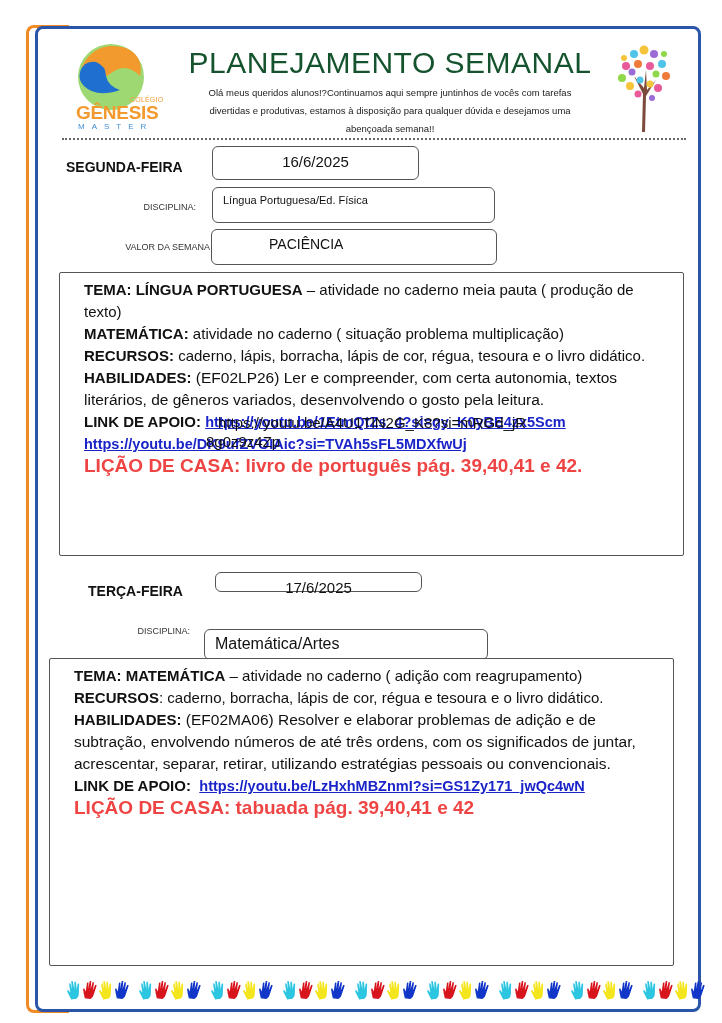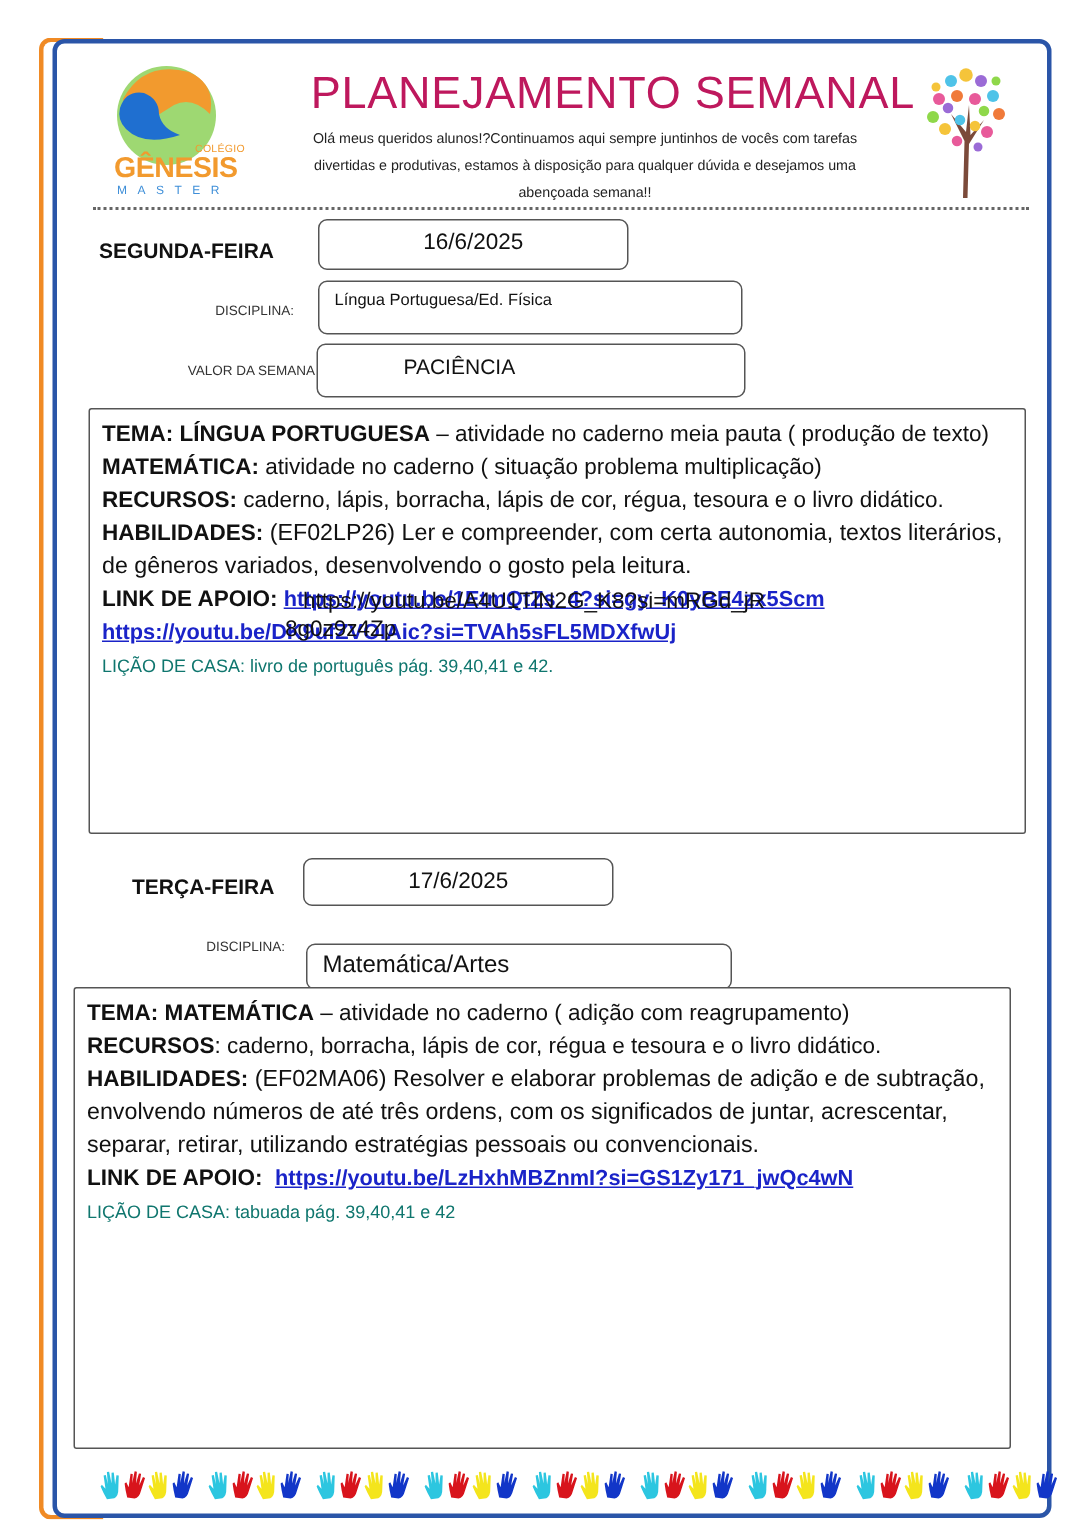--- a/index.html
+++ b/index.html
@@ -9,35 +9,35 @@
   .blue-frame { position:absolute; left:35px; top:26px; width:660px; height:980px; border:3px solid #2a55a8; border-radius:8px; background:#fff; }
 
   .logo { position:absolute; left:70px; top:42px; width:90px; height:90px; }
   .logo svg { width:70px; height:70px; margin-left:6px; }
   .logo .colegio { position:absolute; left:60px; top:54px; font-size:7px; color:#f29a2e; letter-spacing:0.2px; }
   .logo .genesis { position:absolute; left:6px; top:60px; font-size:19px; font-weight:bold; color:#f29a2e; letter-spacing:-0.3px; }
   .logo .master { position:absolute; left:8px; top:80px; font-size:8px; color:#3f8fd8; letter-spacing:7px; }
 
   .tree { position:absolute; left:612px; top:40px; width:64px; height:94px; }
 
-  .title { position:absolute; left:170px; top:46px; width:440px; text-align:right; font-size:30px; color:#be185d; letter-spacing:0.5px; }
+  .title { position:absolute; left:170px; top:46px; width:440px; text-align:center; font-size:30px; color:#14532d; letter-spacing:0.5px; }
   .intro { position:absolute; left:172px; top:84px; width:436px; text-align:center; font-size:9.5px; line-height:18px; color:#222; }
 
   .dotted { position:absolute; left:62px; top:138px; width:624px; border-top:2px dotted #666; }
 
   .day-label { position:absolute; font-size:14px; font-weight:bold; color:#111; }
   .small-label { position:absolute; font-size:9px; color:#333; text-align:right; }
   .field { position:absolute; border:1.4px solid #555; border-radius:6px; background:#fff; box-sizing:border-box; }
   .field span { position:absolute; }
 
-  .box { position:absolute; border:1.4px solid #555; border-radius:2px; background:#fff; box-sizing:border-box; padding:6px 8px; font-size:15px; line-height:22px; }
+  .box { position:absolute; border:1.4px solid #555; border-radius:2px; background:#fff; box-sizing:border-box; padding:6px 24px; font-size:15px; line-height:22px; }
   .box .b { font-weight:bold; }
   .box .arial { font-size:15.5px; }
   .link { color:#1a23c8; text-decoration:underline; font-weight:bold; font-size:14.5px; }
-  .red { color:#0f766e; font-weight:normal; font-size:12px; }
+  .red { color:#ef4444; font-weight:bold; font-size:19px; }
   .overlay { position:absolute; font-size:15px; color:#111; line-height:18px; }
 
   .hands { position:absolute; left:66px; top:980px; width:600px; height:24px; display:flex; gap:8px; }
   .hand-group { display:flex; gap:0px; }
   .hand { width:16px; height:20px; }
 </style>
 </head>
 <body>
 
 <div class="orange-frame"></div>
@@ -114,21 +114,21 @@
     <span class="b">LINK DE APOIO:</span>
     <a class="link">https://youtu.be/1EtmQtZs_4?si=gy_K0yBE4zx5Scm</a><br>
     <a class="link">https://youtu.be/DK9ufZVOIAic?si=TVAh5sFL5MDXfwUj</a>
     <span class="overlay" style="left:134px; top:3px;">https://youtu.be/A4U1TlN2G_K8?si=mRGd_jR</span>
     <span class="overlay" style="left:122px; top:22px;">8g0z9z4Zp</span>
   </div>
   <div class="red">LIÇÃO DE CASA:  livro de português  pág. 39,40,41 e 42.</div>
 </div>
 
 <div class="day-label" style="left:88px; top:583px;">TERÇA-FEIRA</div>
-<div class="field" style="left:202px; top:572px; width:207px; height:32px;">
+<div class="field" style="left:215px; top:572px; width:207px; height:20px;">
   <span style="left:0; right:0; top:6px; text-align:center; font-size:15px;">17/6/2025</span>
 </div>
 
 <div class="small-label" style="left:100px; top:626px; width:90px;">DISCIPLINA:</div>
 <div class="field" style="left:204px; top:609px; width:284px; height:31px;margin-top:20px;">
   <span style="left:10px; top:5px; font-size:16px;">Matemática/Artes</span>
 </div>
 
 <div class="box" style="left:49px; top:658px; width:625px; height:308px;">
   <div><span class="b">TEMA: MATEMÁTICA</span><span>  – atividade no caderno ( adição com reagrupamento)</span></div>

